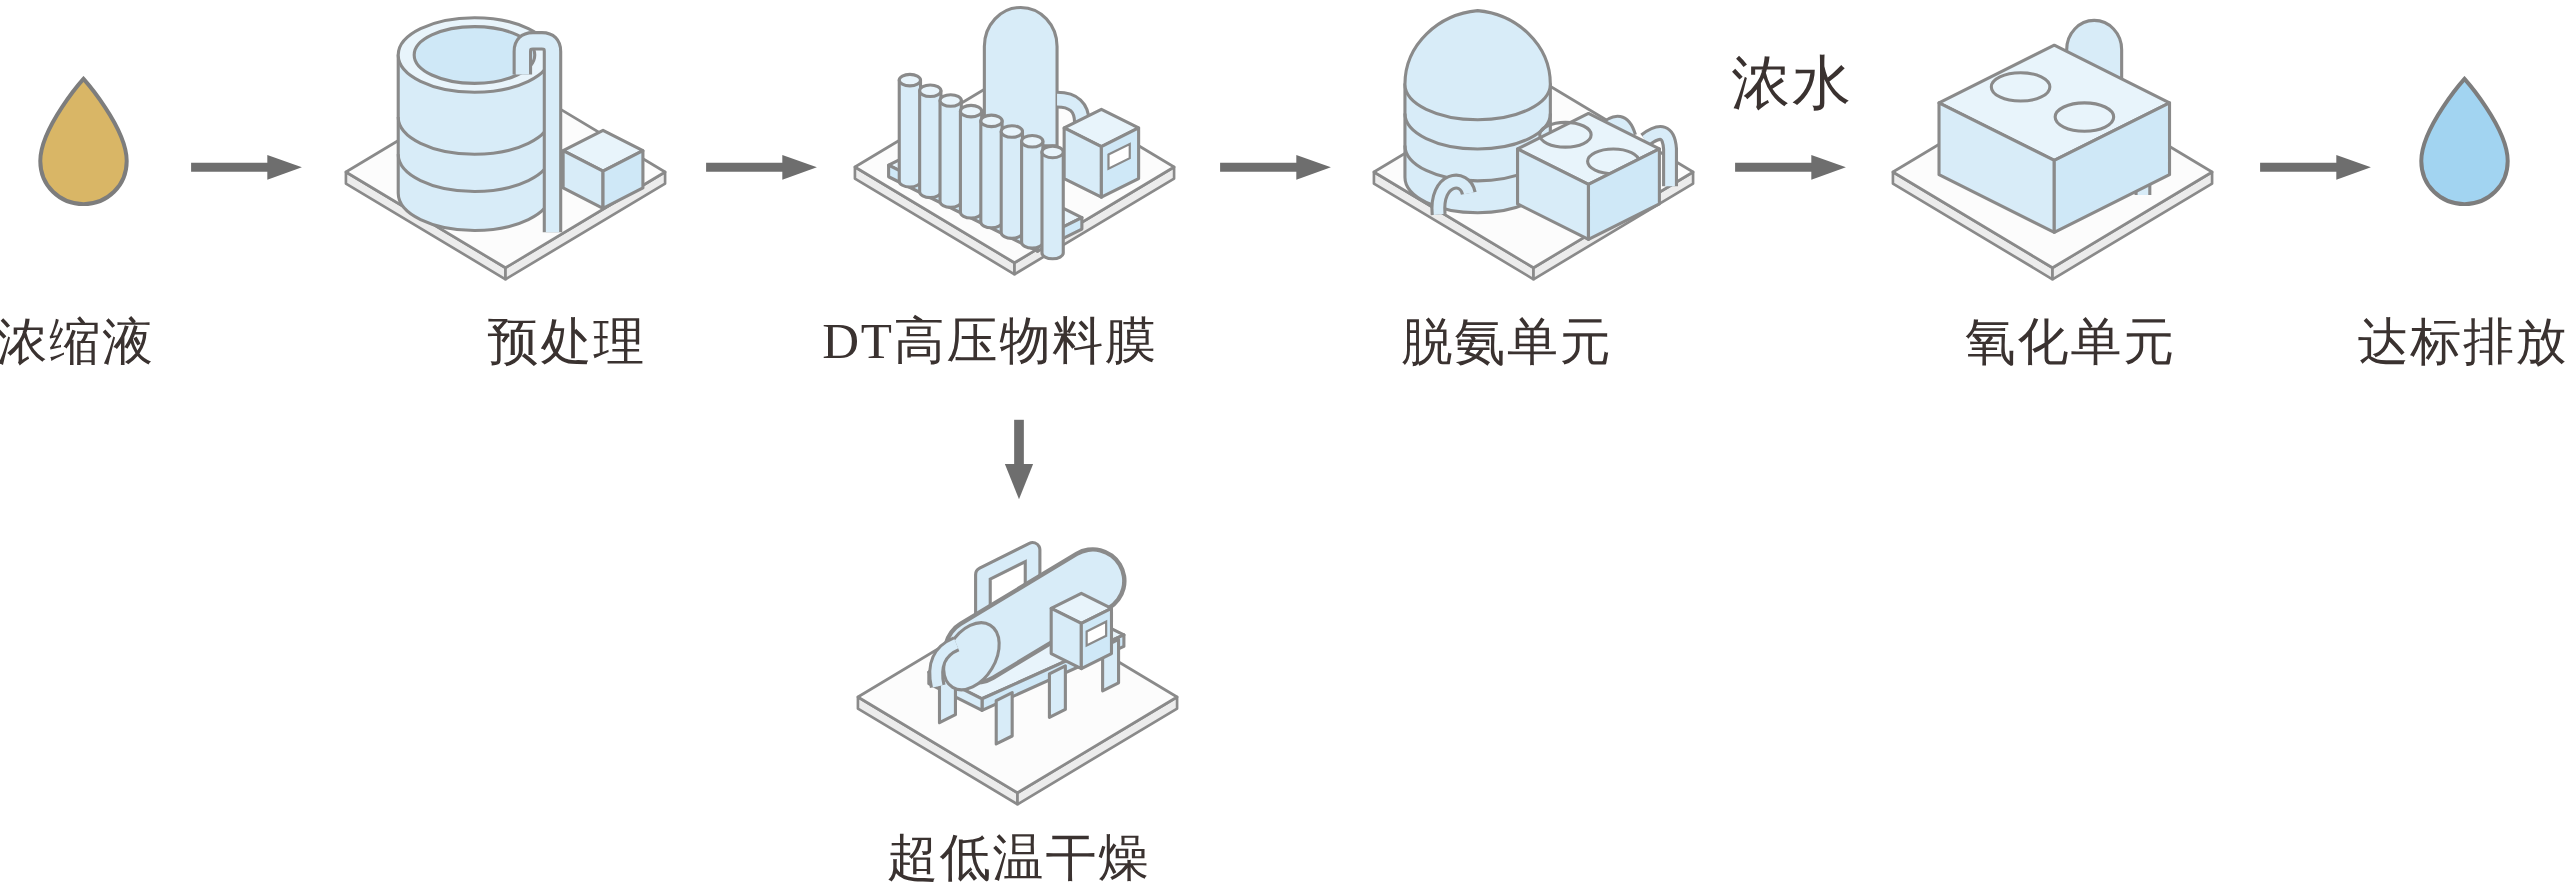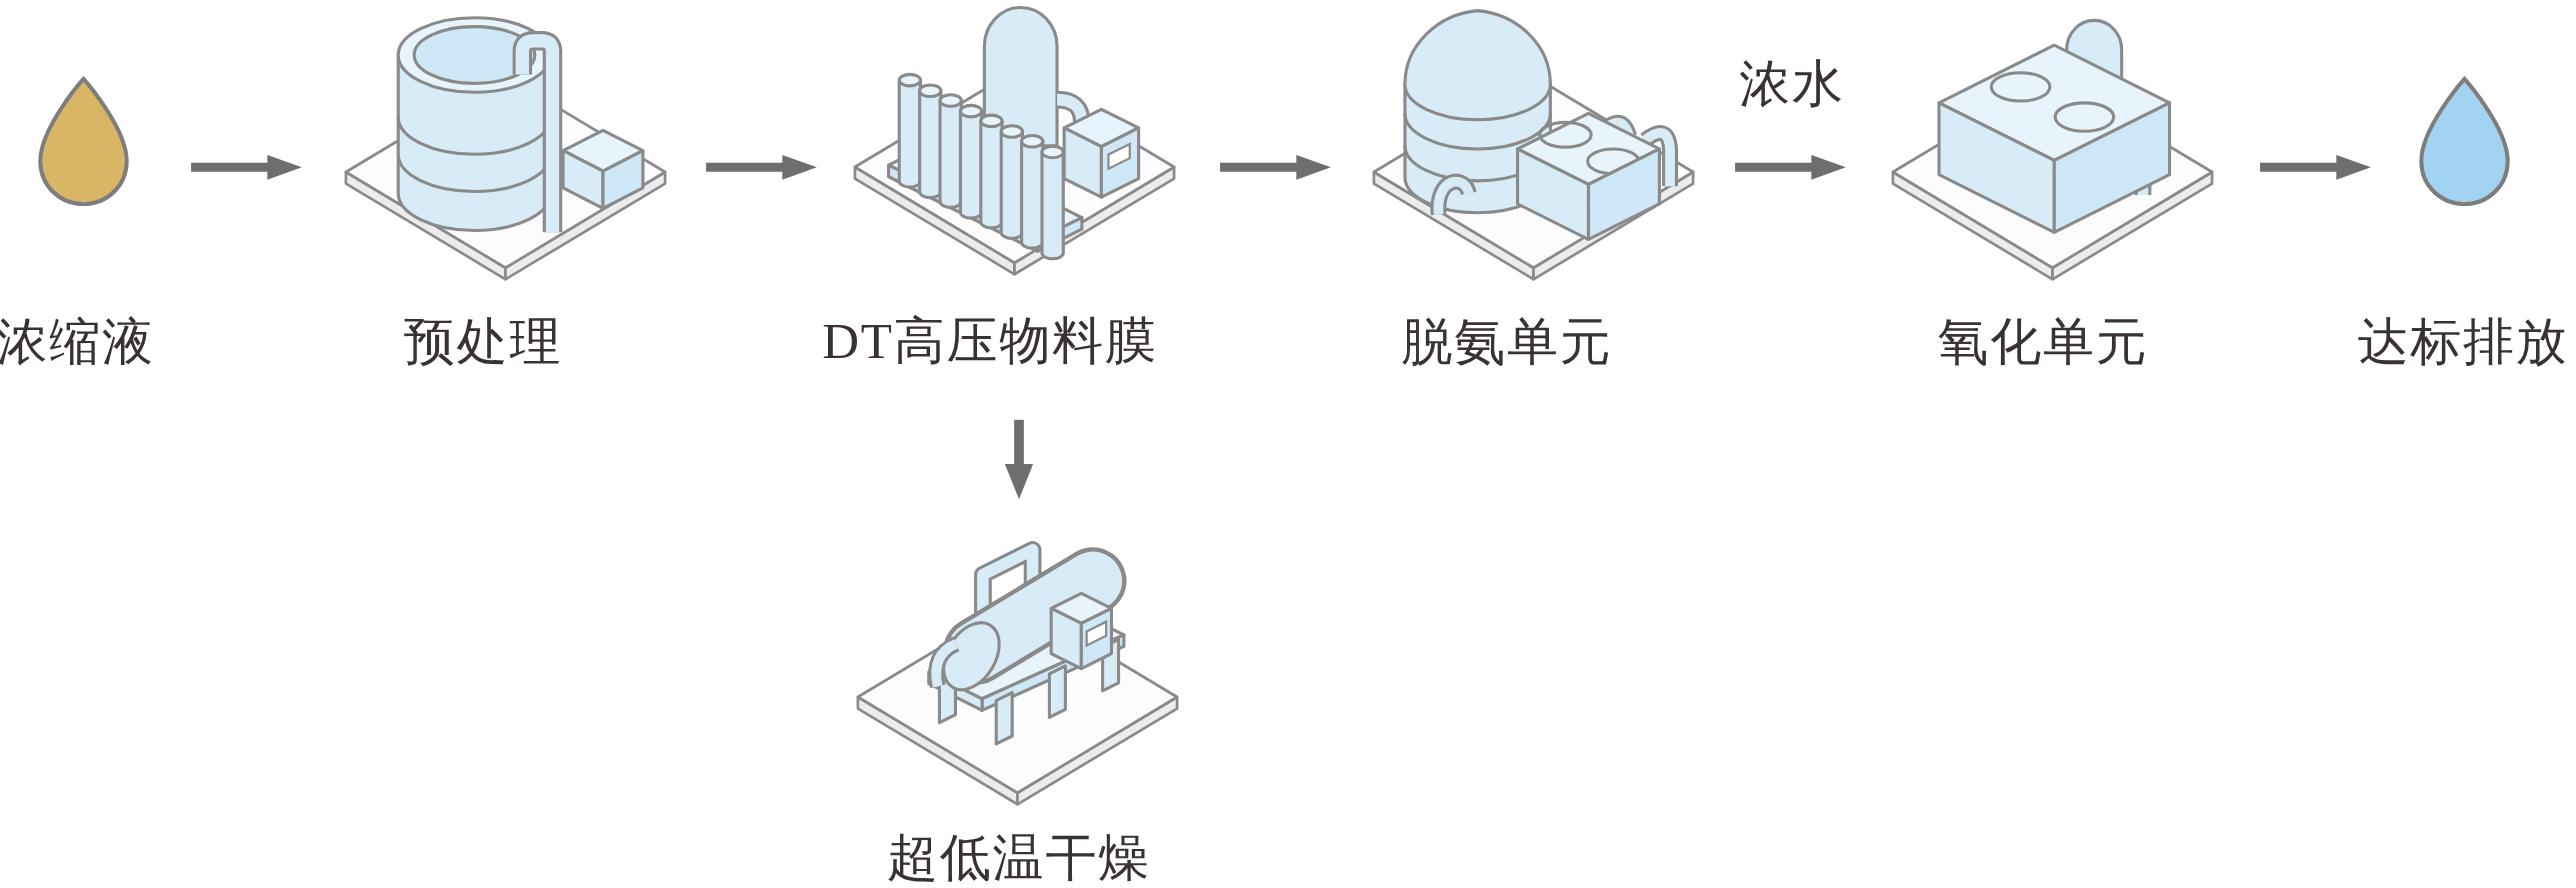--- a/index.html
+++ b/index.html
@@ -10,21 +10,21 @@
     position:relative;
   }
   .abs{position:absolute;}
   .stage-label{
     position:absolute;top:308px;height:67px;line-height:67px;
     text-align:center;font-size:51px;letter-spacing:1.8px;
     color:var(--text,#3a3230);white-space:nowrap;
   }
   .edge-label{
     position:absolute;top:50px;height:67px;line-height:67px;
-    text-align:center;font-size:51px;letter-spacing:1.8px;
+    text-align:center;font-size:59px;letter-spacing:1.8px;
     color:var(--text,#3a3230);white-space:nowrap;
   }
   .branch-label{
     position:absolute;top:824px;height:67px;line-height:67px;
     text-align:center;font-size:51px;letter-spacing:1.8px;
     color:var(--text,#3a3230);white-space:nowrap;
   }
   svg{display:block;}
   
   .f-main{fill:var(--equipment-fill,#d8ecf8);stroke:var(--equipment-stroke,#8a8a8a);stroke-width:3.5;stroke-linejoin:round;}
@@ -208,20 +208,20 @@
     </svg>
 </div>
 <div class="abs" style="left:1004px;top:418px;">
   <svg width="30" height="83" viewBox="0 0 34 94">
       <line class="arrow-shaft-v" x1="17" y1="2" x2="17" y2="56"></line>
       <polygon class="arrow-head" points="1,52 33,52 17,92"></polygon>
     </svg>
 </div>
 
 <div class="stage-label" style="left:-3.5px;width:145px;">浓缩液</div>
-<div class="stage-label" style="left:350px;width:266px;">预处理</div>
+<div class="stage-label" style="left:380px;width:266px;text-align:right;">预处理</div>
 <div class="stage-label" style="left:813px;width:354px;font-family:Liberation Serif, serif;">DT高压物料膜</div>
 <div class="stage-label" style="left:1374px;width:266px;">脱氨单元</div>
-<div class="stage-label" style="left:1910px;width:266px;">氧化单元</div>
+<div class="stage-label" style="left:1910px;width:266px;text-align:right;">氧化单元</div>
 <div class="stage-label" style="left:2346px;width:234px;">达标排放</div>
 <div class="edge-label" style="left:1719px;width:146px;">浓水</div>
 <div class="branch-label" style="left:886px;width:266px;">超低温干燥</div>
 
 
 </body></html>

